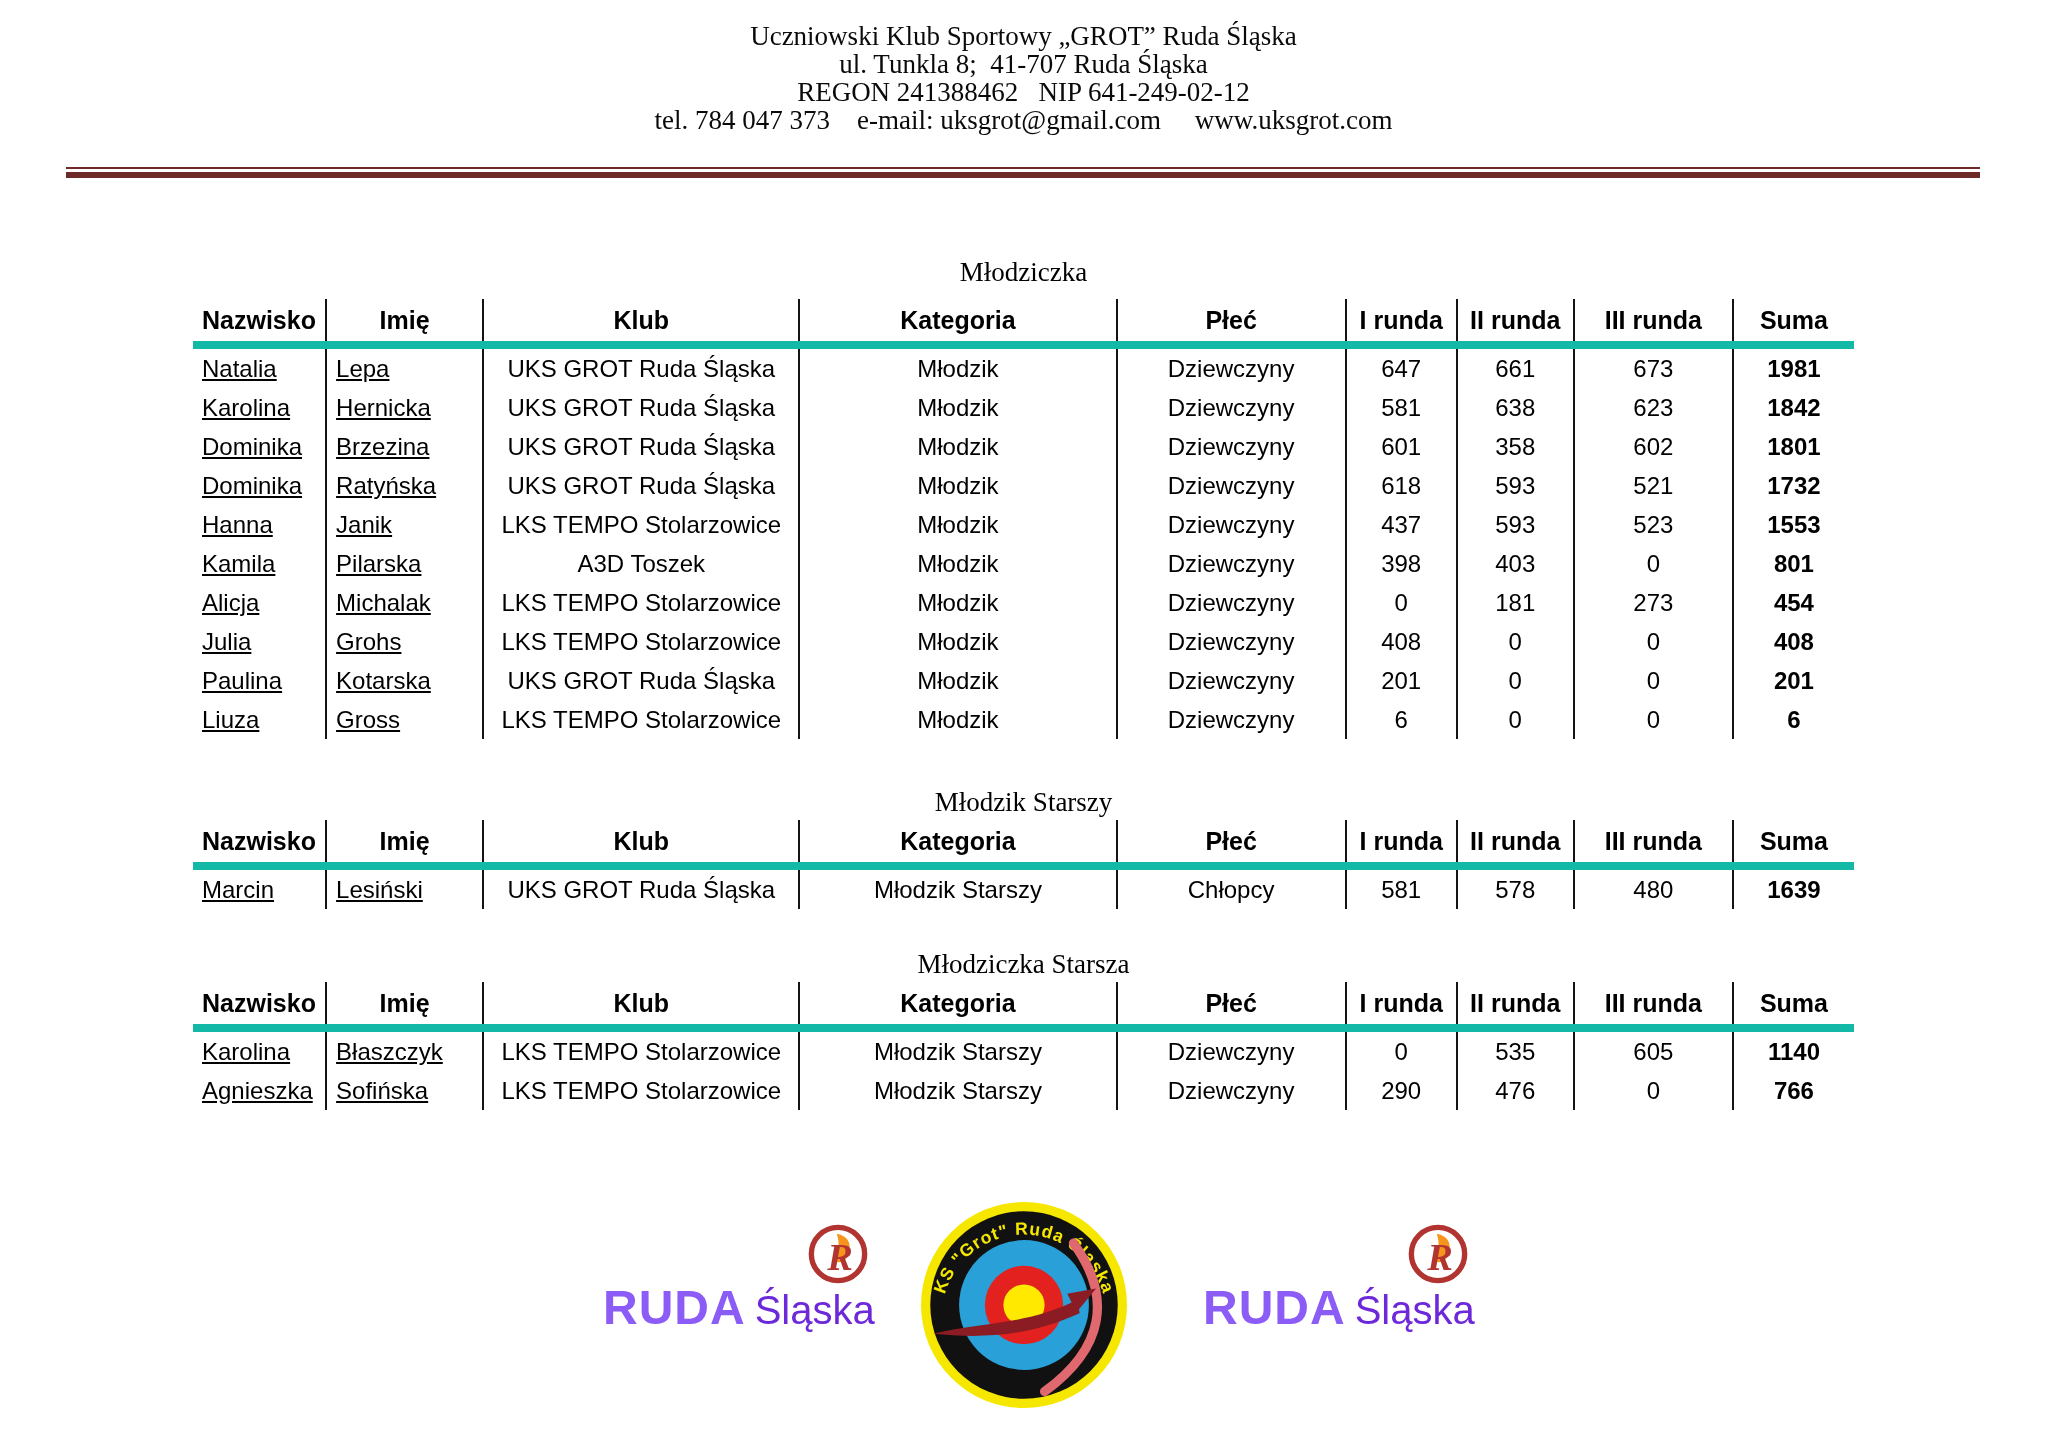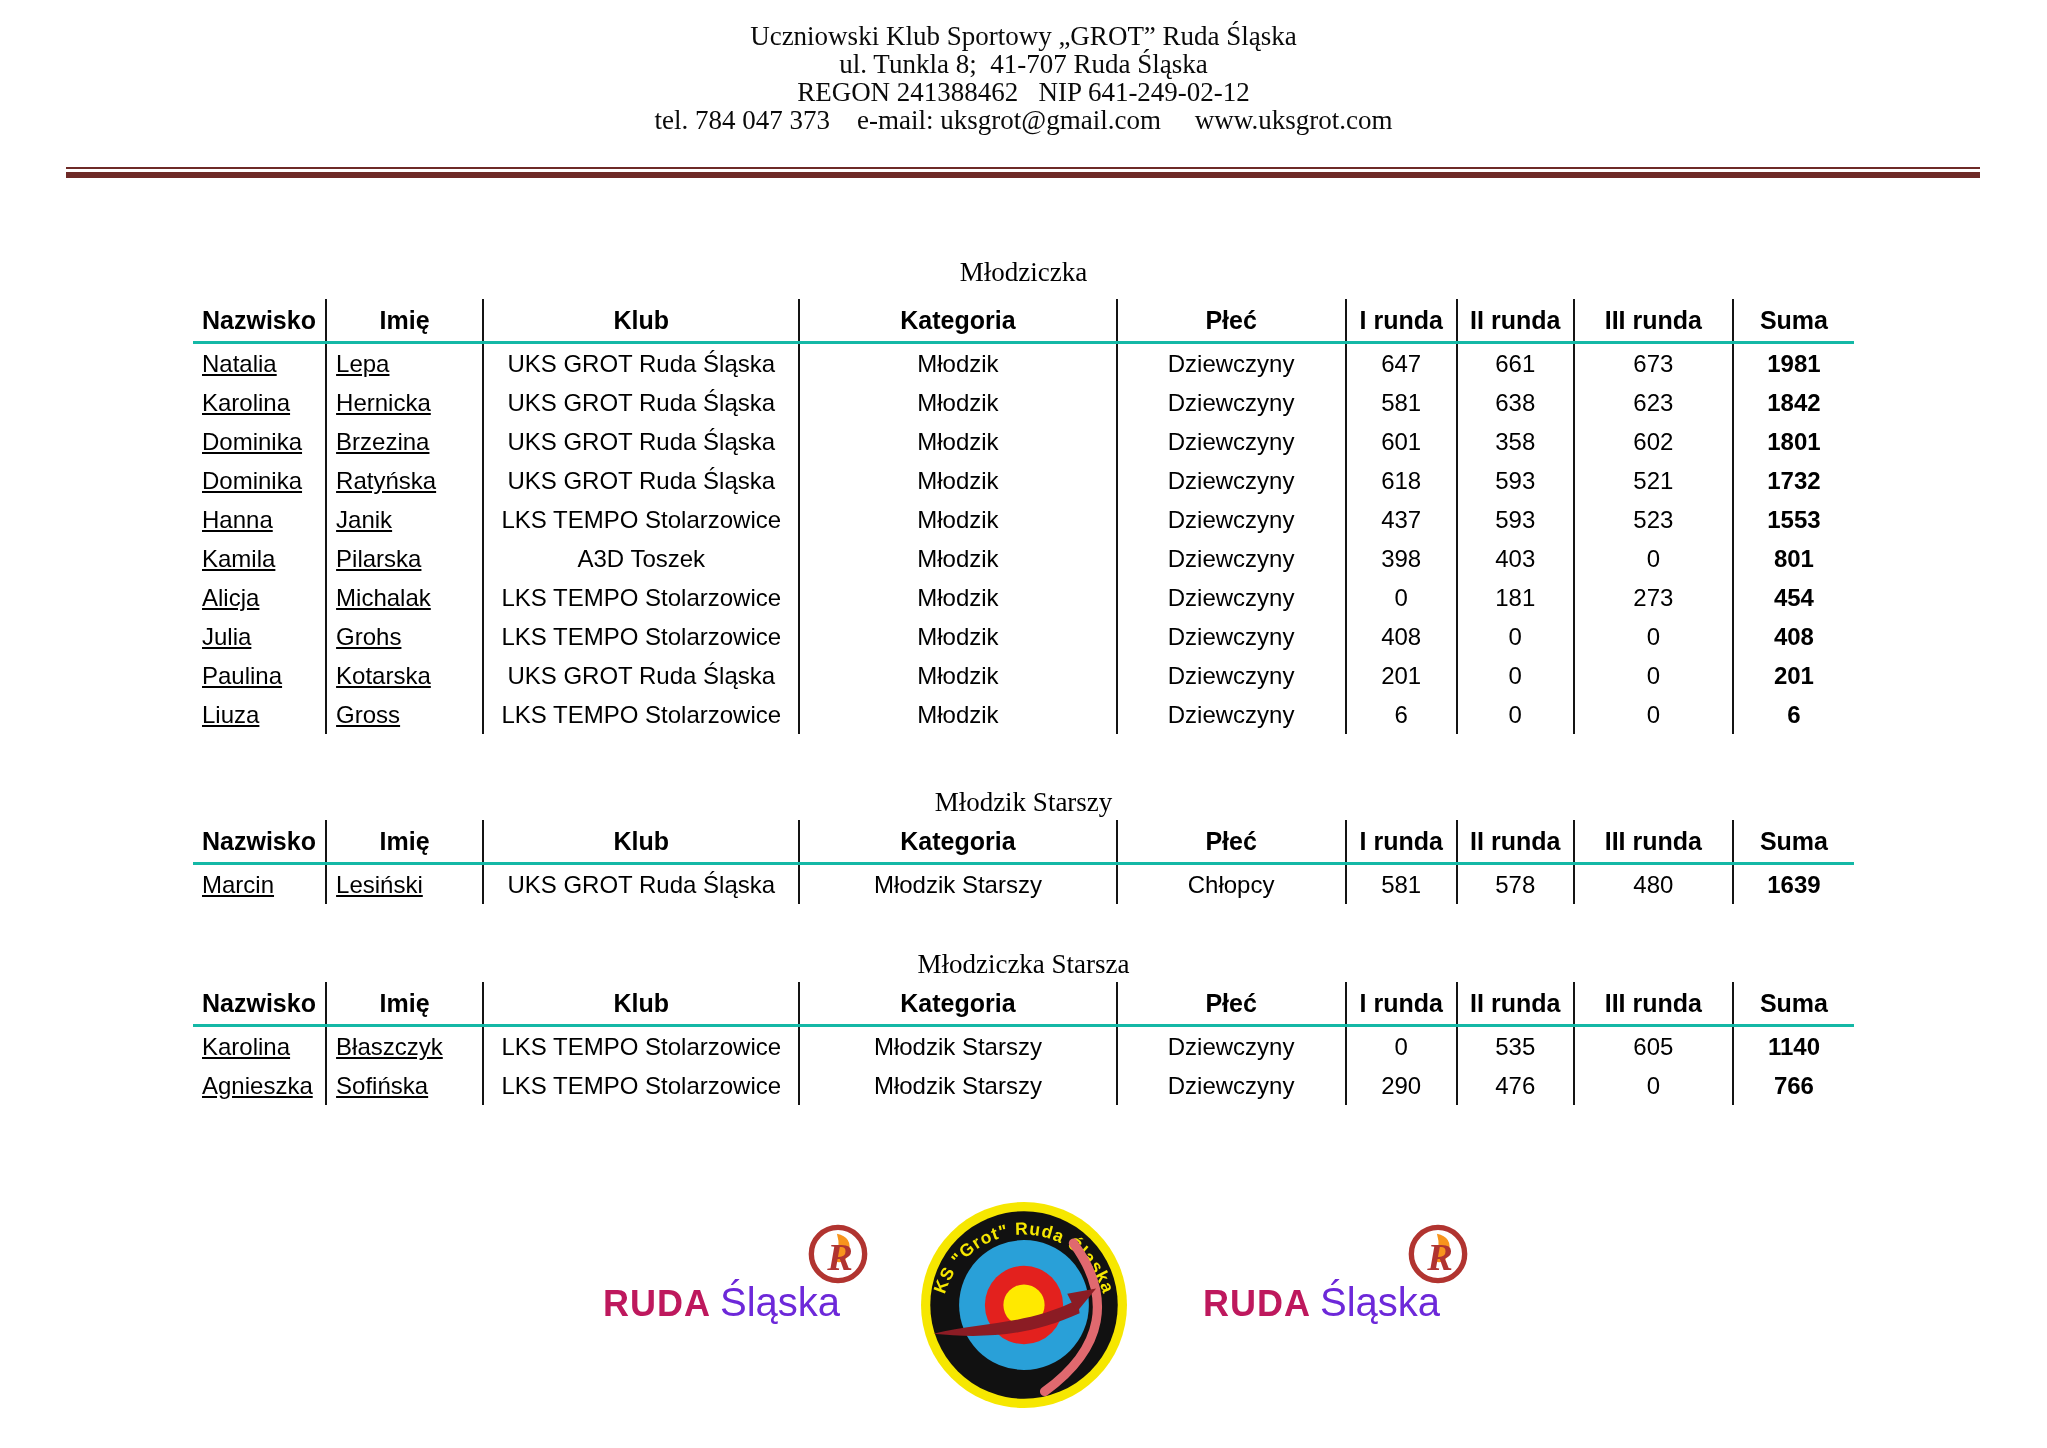--- a/index.html
+++ b/index.html
@@ -44,35 +44,35 @@
   #table-1 { top:299px; }
   #table-2 { top:820px; }
   #table-3 { top:982px; }
 
   .results th, .results td {
     overflow:hidden; vertical-align:middle; padding:0;
   }
   .results th + th, .results td + td { border-left:2px solid #141414; }
   .results thead th {
     font-weight:bold; font-size:25px; height:42px;
-    border-bottom:3px solid #14b8a6; text-align:center;
+    border-bottom:8px solid #14b8a6; text-align:center;
   }
   .results td { font-size:24px; height:39px; text-align:center; }
   .results thead th:nth-child(1) { text-align:left; padding-left:9px; }
   .results td:nth-child(1),
   .results td:nth-child(2) { text-align:left; padding-left:9px;text-decoration:underline; }
   .results td:nth-child(9) { font-weight:bold; }
 
   
   .city-logo { position:absolute; width:300px; height:130px; }
   #logo-left  { left:603px; top:1222px; }
   #logo-right { left:1203px; top:1222px; }
   .city-logo .emblem { position:absolute; left:203px; top:0; width:64px; height:64px; }
   .city-logo .city-text { position:absolute; left:0; top:58px; white-space:nowrap; }
-  .city-bold  { font-weight:bold; font-size:36px; color:#be185d; letter-spacing:1px; }
+  .city-bold  { font-weight:bold; font-size:48px; color:#8b5cf6; letter-spacing:1px; }
   .city-light { font-weight:normal; font-size:40px; color:#6d28d9; margin-left:9px; }
 
   #logo-club { position:absolute; left:921px; top:1202px; width:206px; height:206px; }
 </style>
 </head>
 <body>
 
 <div class="page">
 
   <div class="letterhead">

